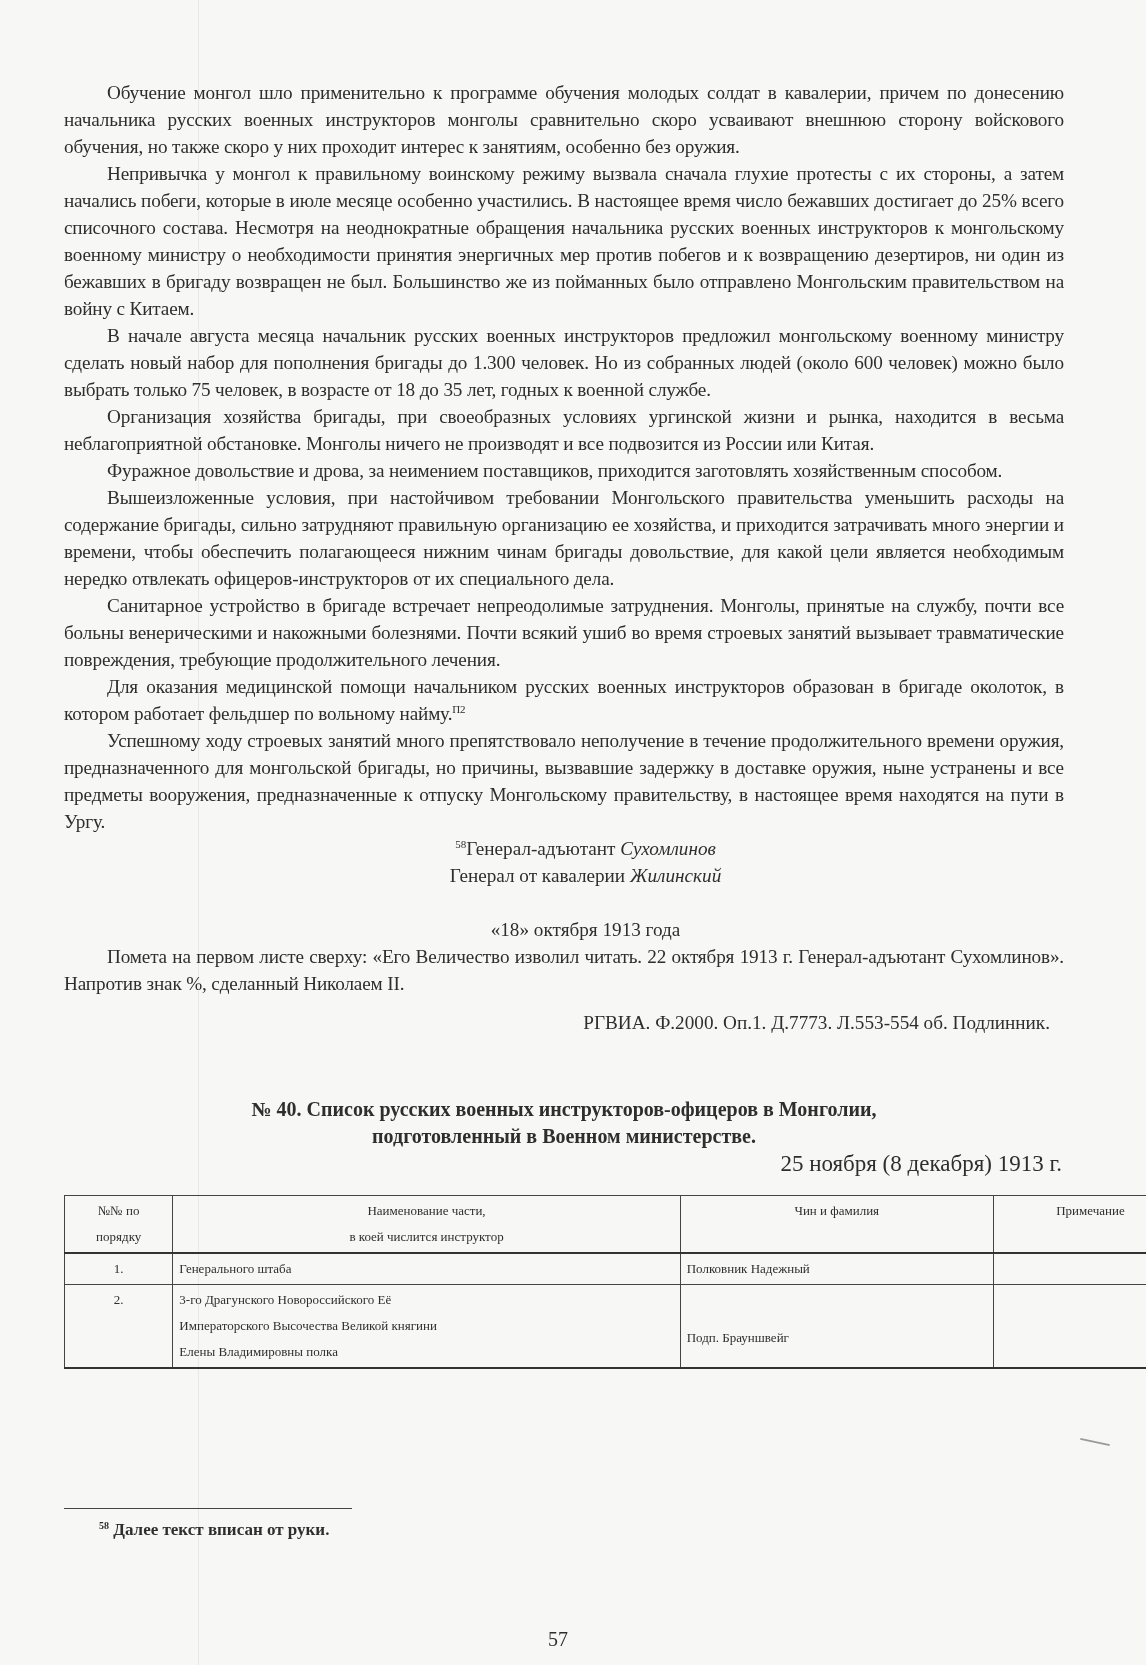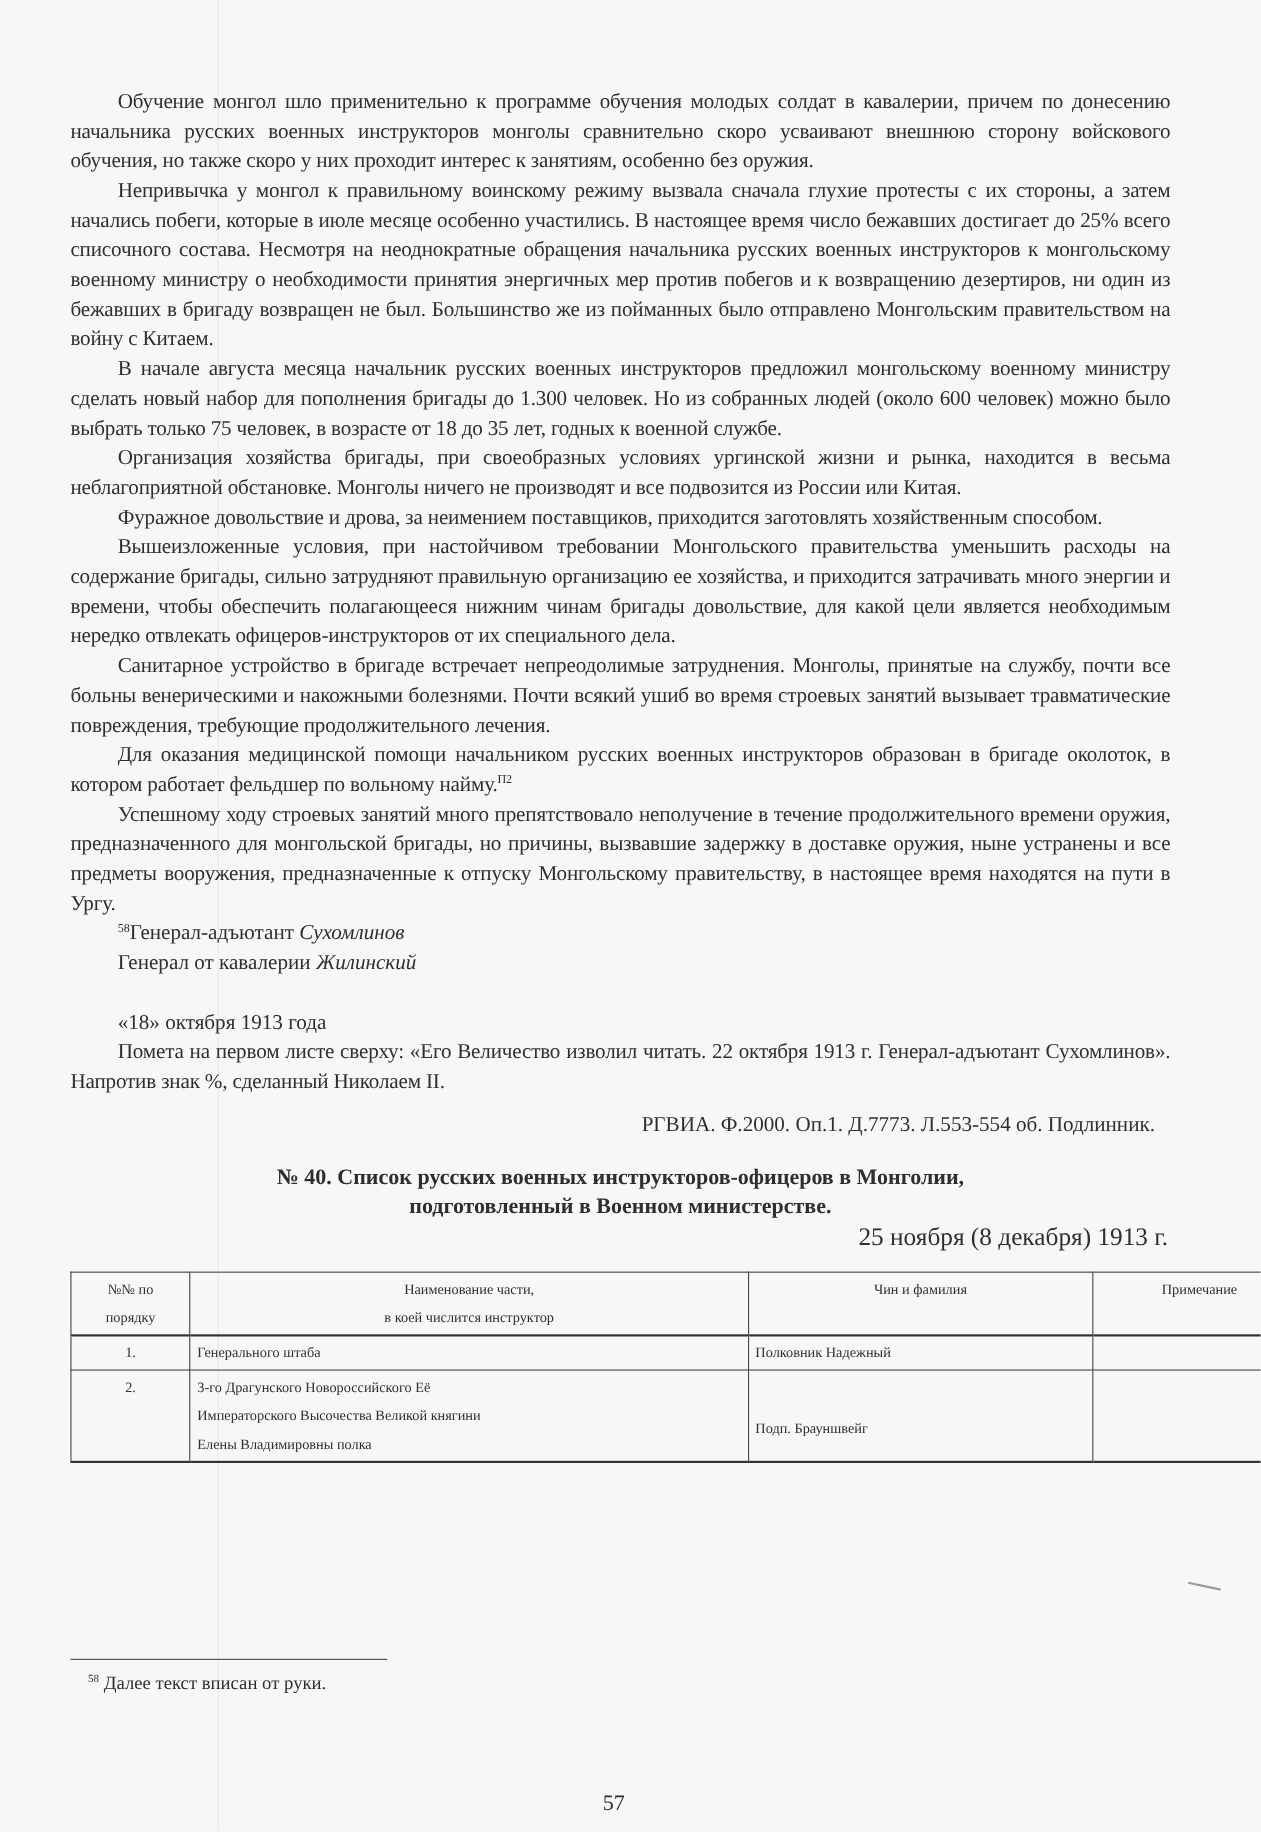--- a/index.html
+++ b/index.html
@@ -28,33 +28,34 @@
     line-height: 27px;
     text-align: justify;
     text-indent: 43px;
     letter-spacing: -0.15px;
   }
   .sig {
     margin: 0;
     font-size: 19.2px;
     line-height: 27px;
     padding-left: 43px;
+    text-align: center;
   }
   .sig i { font-style: italic; }
   sup { font-size: 11px; vertical-align: 7px; line-height: 0; }
   .gap { height: 27px; }
   .archive {
     margin: 12px;
     font-size: 19.2px;
     line-height: 27px;
     text-align: right;
     padding-right: 2px;
   }
   .doc-title {
-    margin-top: 21px;
+    margin-top: 60px;
     text-align: center;
     font-weight: bold;
     font-size: 20px;
     line-height: 27px;
     padding-left: 0;
   }
   .doc-date {
     text-align: right;
     font-size: 23px;
     line-height: 27px;
@@ -86,24 +87,25 @@
   .footnote-rule {
     position: absolute;
     left: 64px;
     top: 1508px;
     width: 288px;
     height: 1px;
     background: #444;
   }
   .footnote {
     position: absolute;
-    left: 80px;
+    left: 99px;
     top: 1518px;
     font-size: 17px;
     line-height: 24px;
+    font-weight: bold;
   }
   .footnote sup { font-size: 10px; vertical-align: 6px; }
   .page-number {
     position: absolute;
     left: 548px;
     top: 1580px;
     font-size: 20px;
     margin-top: 48px;
   }
   .mark {

